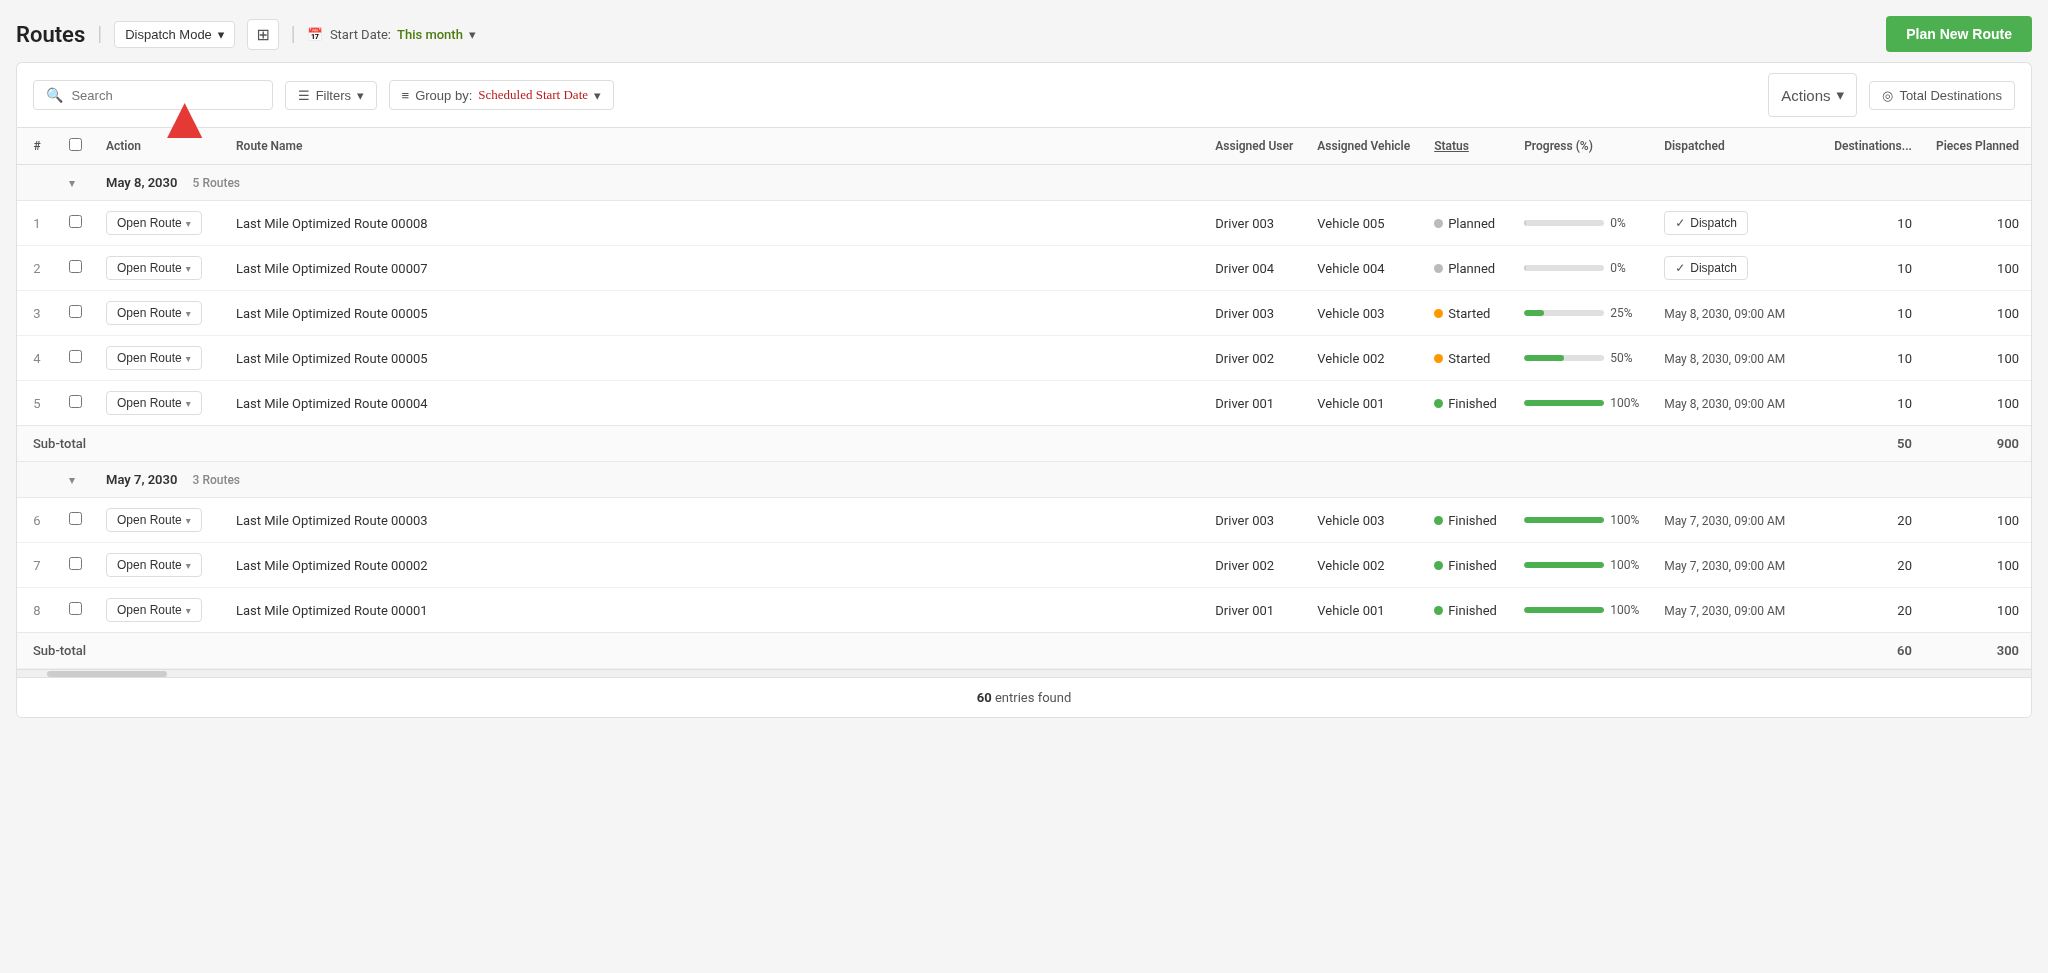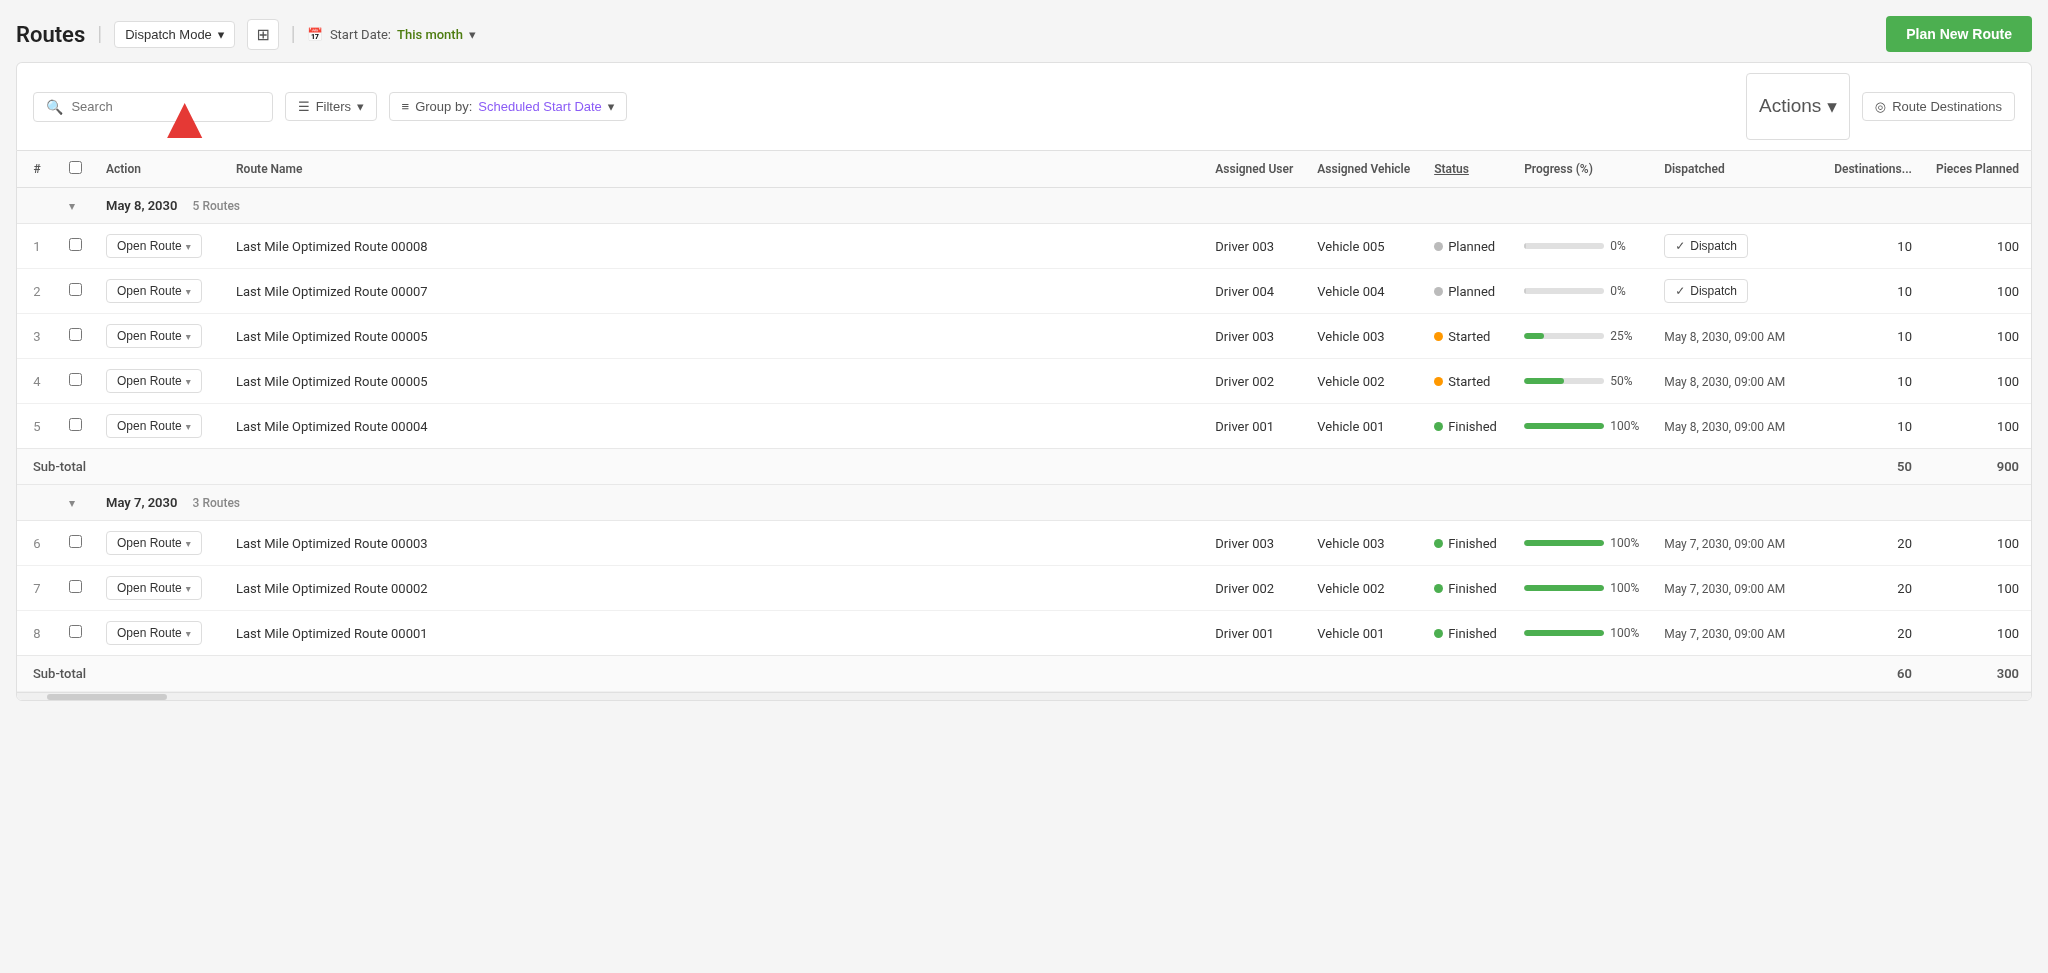--- a/index.html
+++ b/index.html
@@ -110,35 +110,36 @@
       align-items: center;
       gap: 6px;
       background: white;
       border: 1px solid #ddd;
       border-radius: 4px;
       padding: 6px 12px;
       font-size: 13px;
       cursor: pointer;
       color: #555;
     }
-    .groupby-value { color: #8b5cf6; font-weight: 500; }
+    .groupby-value { color: #b91c1c; font-weight: 500; font-family: Liberation Serif, serif; }
     .toolbar-right {
       margin-left: auto;
       display: flex;
       align-items: center;
       gap: 12px;
     }
     .actions-btn {
       display: flex;
+      align-items: center;
       gap: 6px;
       background: white;
       border: 1px solid #ddd;
       border-radius: 4px;
-      padding: 21px 12px;
-      font-size: 19px;
+      padding: 12px 12px;
+      font-size: 15px;
       cursor: pointer;
       color: #555;
     }
     .view-destinations-btn {
       display: flex;
       align-items: center;
       gap: 6px;
       background: white;
       border: 1px solid #ddd;
       border-radius: 4px;
@@ -368,21 +369,21 @@
       <span class="groupby-value">Scheduled Start Date</span>
       <span>▾</span>
     </button>
     <div class="toolbar-right">
       <button class="actions-btn">
         <span>Actions</span>
         <span>▾</span>
       </button>
       <button class="view-destinations-btn">
         <span>◎</span>
-        <span>Route Destinations</span>
+        <span>Total Destinations</span>
       </button>
     </div>
   </div>
 
   <div class="table-container">
     <table>
       <thead>
         <tr>
           <th class="col-num">#</th>
           <th class="col-check">
@@ -790,14 +791,18 @@
       <span>Sub-total</span>
     </td>
     <td class="col-dest" style="text-align:right;font-weight:600;">60</td>
     <td class="col-pieces" style="text-align:right;font-weight:600;">300</td>
   </tr>
         </tbody>
     </table>
     <div class="scroll-hint">
       <div class="scroll-thumb"></div>
     </div>
+    <div class="entries-footer">
+      <strong id="entries-count">60</strong>
+      <span> entries found</span>
+    </div>
   </div>
 </div>
 
 </body></html>

